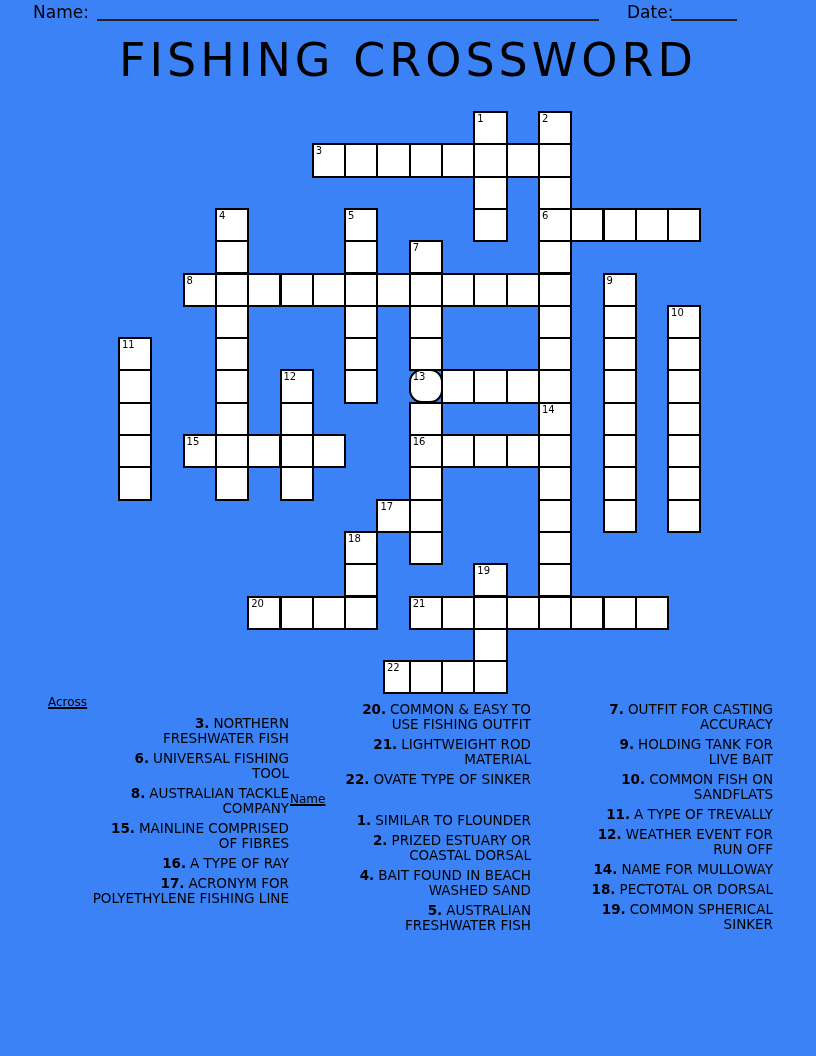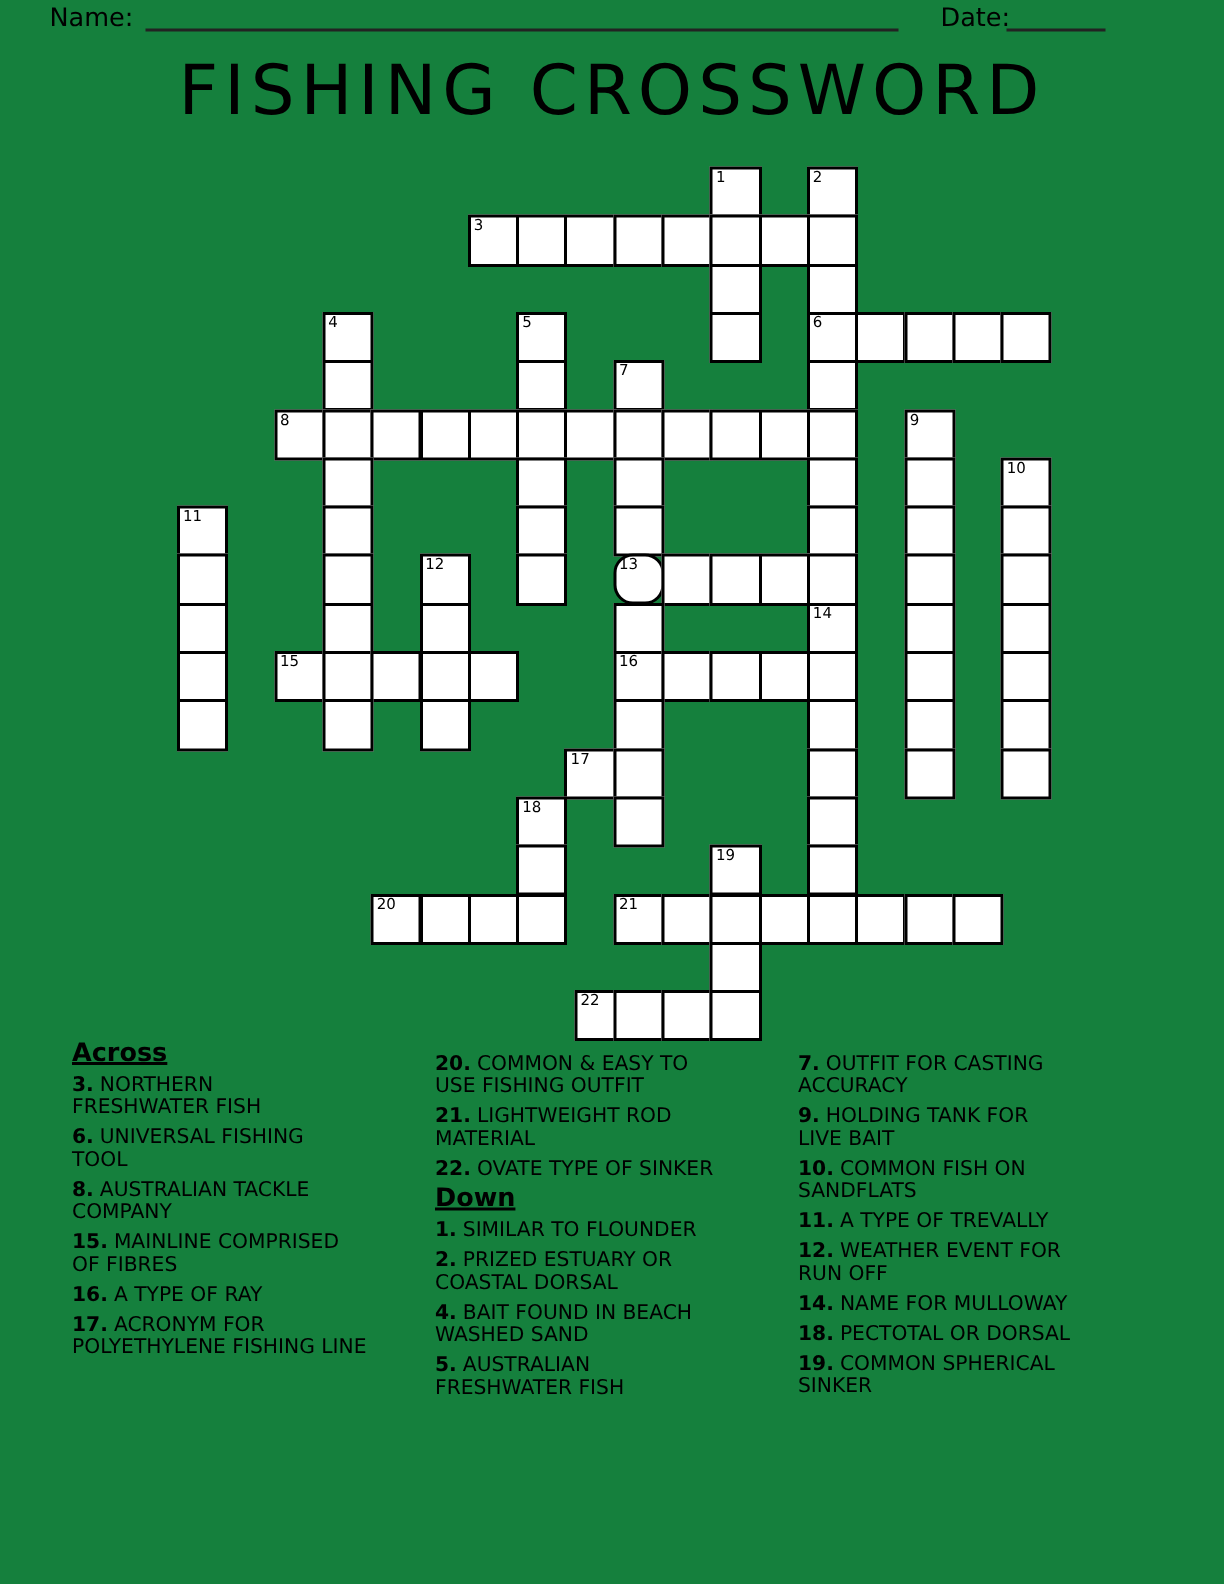--- a/index.html
+++ b/index.html
@@ -1,20 +1,20 @@
 <!DOCTYPE html>
 <html><head>
 <meta charset="utf-8">
 <style>
   html, body { margin: 0; padding: 0; background: #ffffff; }
   .page {
     position: relative;
     width: 816px;
     height: 1056px;
-    background: #15803d;
+    background: #3b82f6;
     color: #000000;
     font-family: "DejaVu Sans", "Liberation Sans", sans-serif;
     overflow: hidden;
   }
   .hdr-label {
     position: absolute;
     font-size: 17px;
     line-height: 20px;
     color: #000;
   }
@@ -66,27 +66,27 @@
     position: absolute;
     width: 241px;
     font-size: 13.5px;
     line-height: 15px;
     color: #000;
   }
   #clue-col-1 { left: 48px;  top: 695px; }
   #clue-col-2 { left: 290px; top: 702px; }
   #clue-col-3 { left: 532px; top: 702px; }
   .clue-heading {
-    font-size: 17px;
-    font-weight: bold;
+    font-size: 12px;
+    font-weight: normal;
     text-decoration: underline;
     text-decoration-thickness: 2px;
     margin-bottom: 6px;
   }
-  .clue { margin-bottom: 5px; }
+  .clue { margin-bottom: 5px; text-align: right; }
   .clue-num { font-weight: bold; margin-right: 4px; }
   .clue-text { white-space: pre-line; }
 </style>
 </head>
 <body>
 
 <div class="page">
 
   <span class="hdr-label" id="name-label">Name:</span>
   <div class="write-line" id="name-line"></div>
@@ -272,21 +272,21 @@
       <div class="clue"><span class="clue-num">16.</span><span class="clue-text">A TYPE OF RAY</span></div>
       <div class="clue"><span class="clue-num">17.</span><span class="clue-text">ACRONYM FOR
 POLYETHYLENE FISHING LINE</span></div>
     </div>
   <div class="clue-col" id="clue-col-2">
       <div class="clue"><span class="clue-num">20.</span><span class="clue-text">COMMON &amp; EASY TO
 USE FISHING OUTFIT</span></div>
       <div class="clue"><span class="clue-num">21.</span><span class="clue-text">LIGHTWEIGHT ROD
 MATERIAL</span></div>
       <div class="clue"><span class="clue-num">22.</span><span class="clue-text">OVATE TYPE OF SINKER</span></div>
-      <div class="clue-heading">Down</div>
+      <div class="clue-heading">Name</div>
       <div class="clue"><span class="clue-num">1.</span><span class="clue-text">SIMILAR TO FLOUNDER</span></div>
       <div class="clue"><span class="clue-num">2.</span><span class="clue-text">PRIZED ESTUARY OR
 COASTAL DORSAL</span></div>
       <div class="clue"><span class="clue-num">4.</span><span class="clue-text">BAIT FOUND IN BEACH
 WASHED SAND</span></div>
       <div class="clue"><span class="clue-num">5.</span><span class="clue-text">AUSTRALIAN
 FRESHWATER FISH</span></div>
     </div>
   <div class="clue-col" id="clue-col-3">
       <div class="clue"><span class="clue-num">7.</span><span class="clue-text">OUTFIT FOR CASTING

